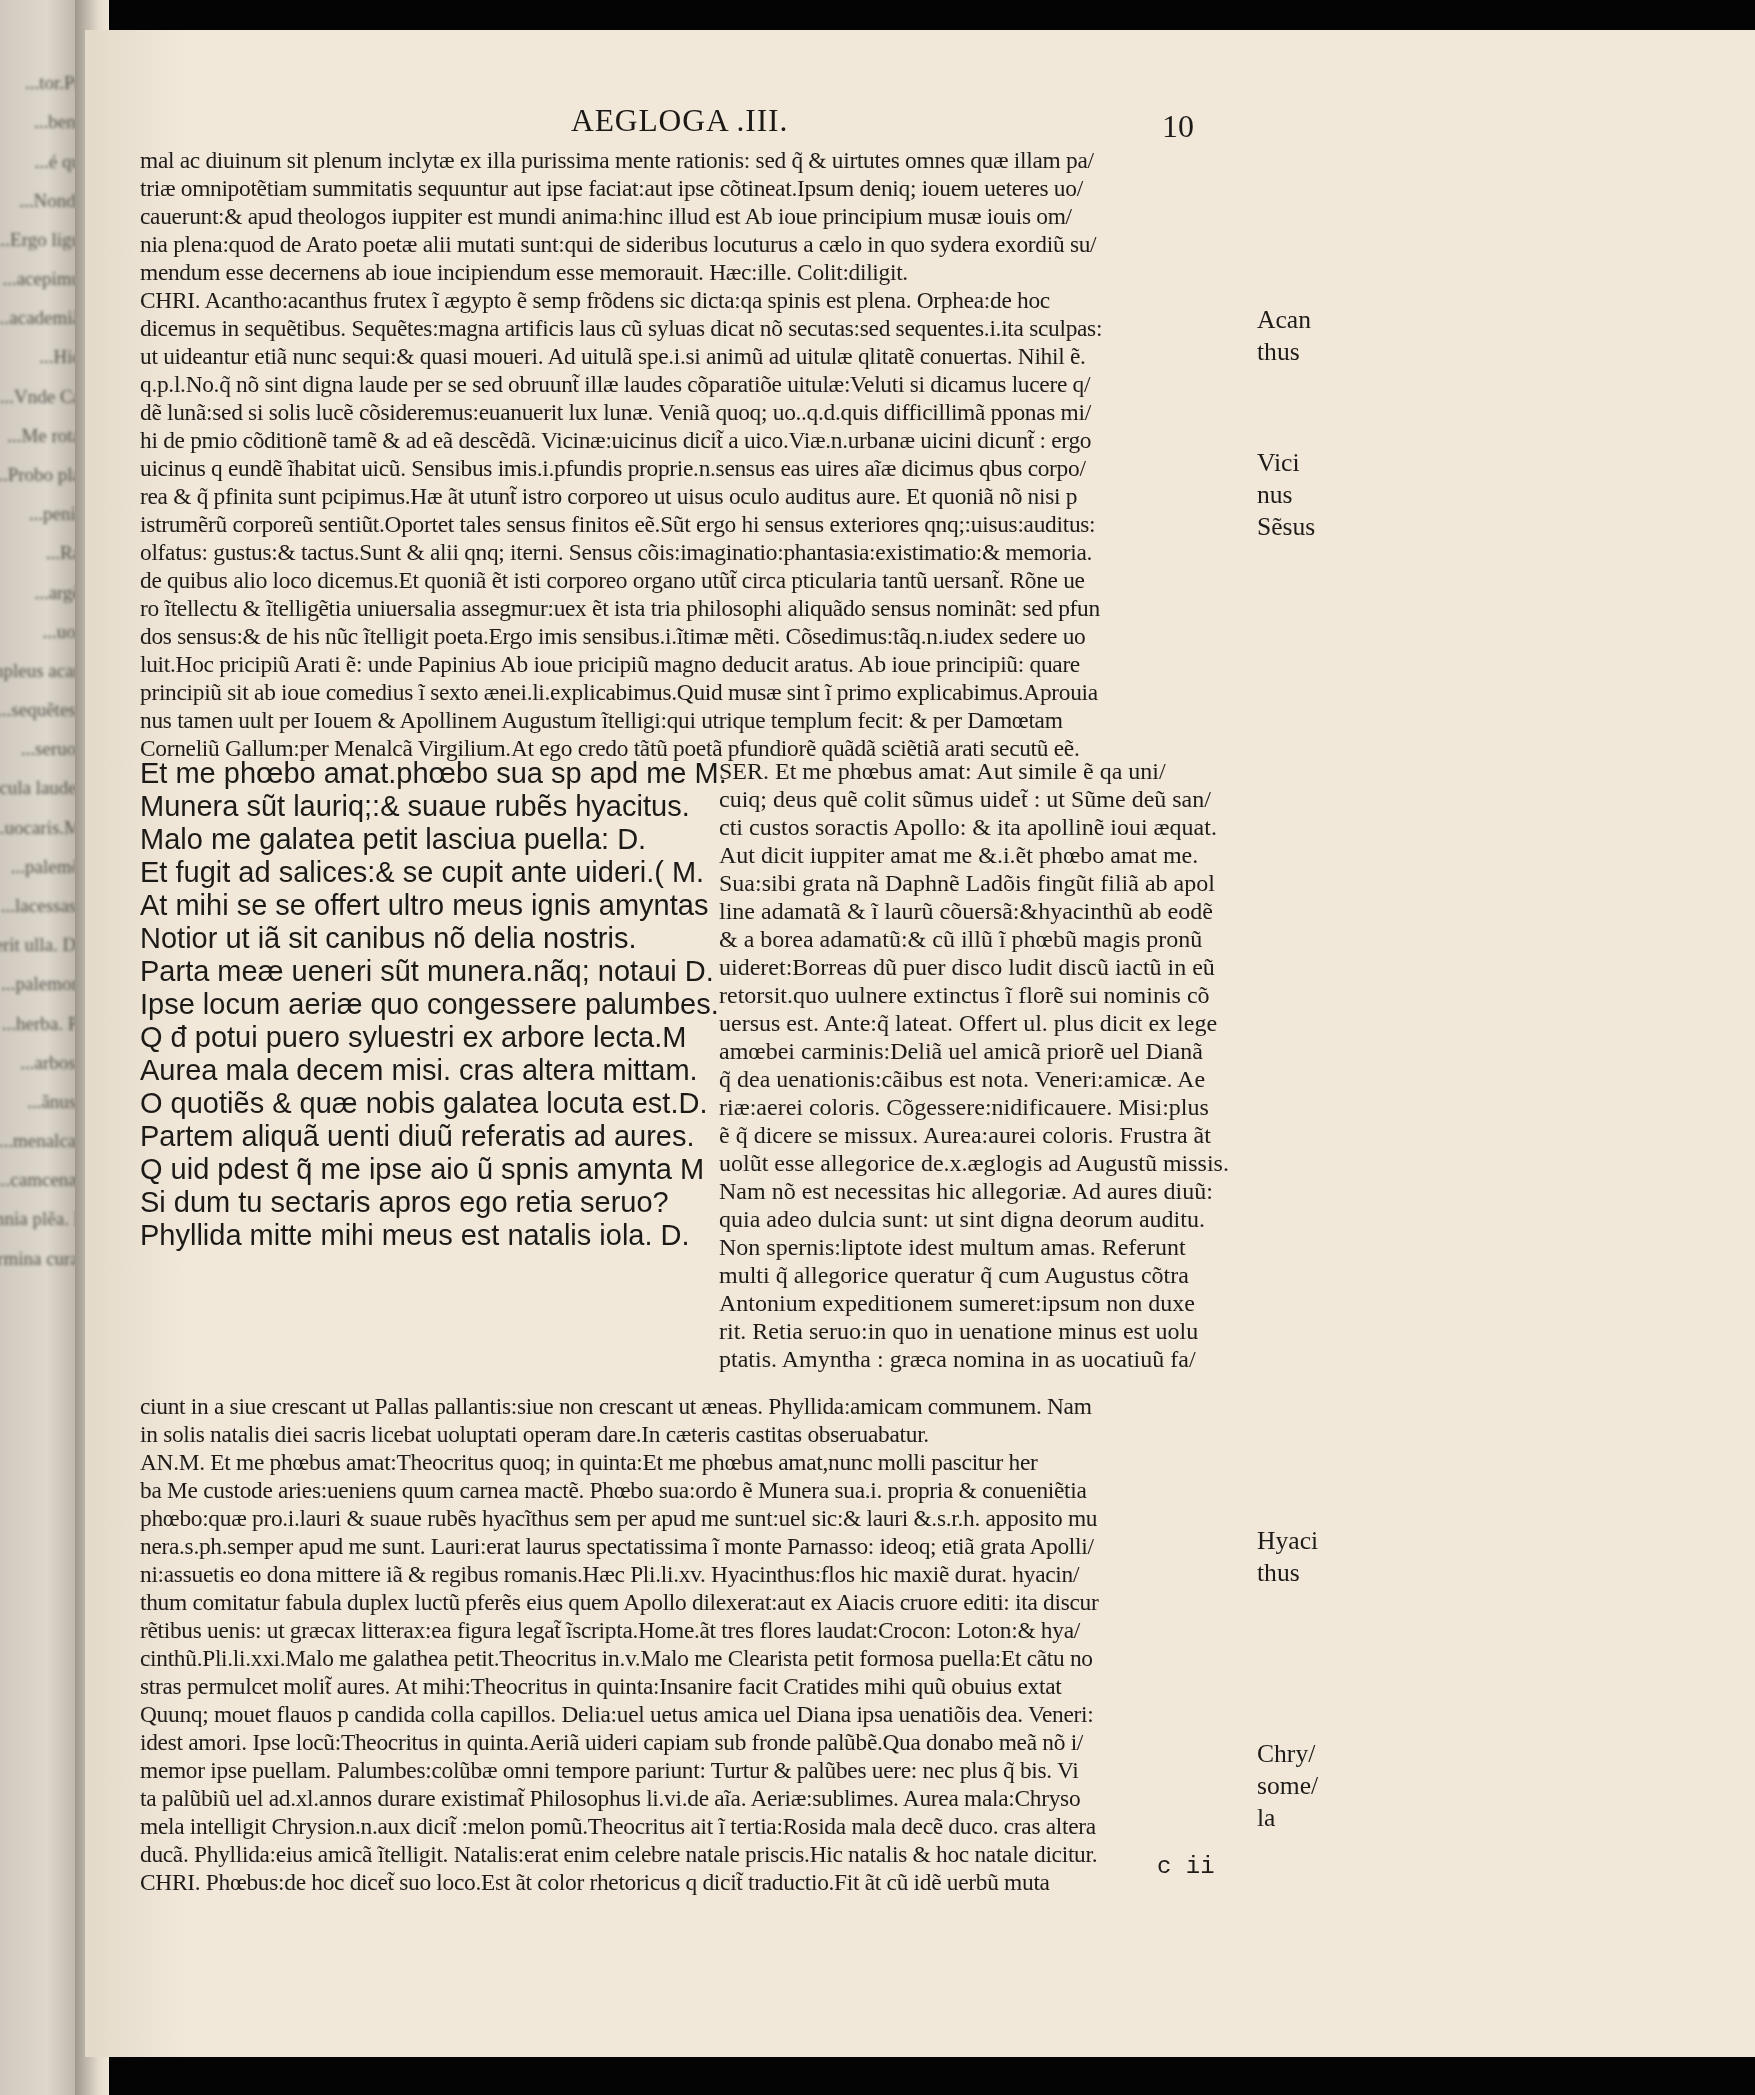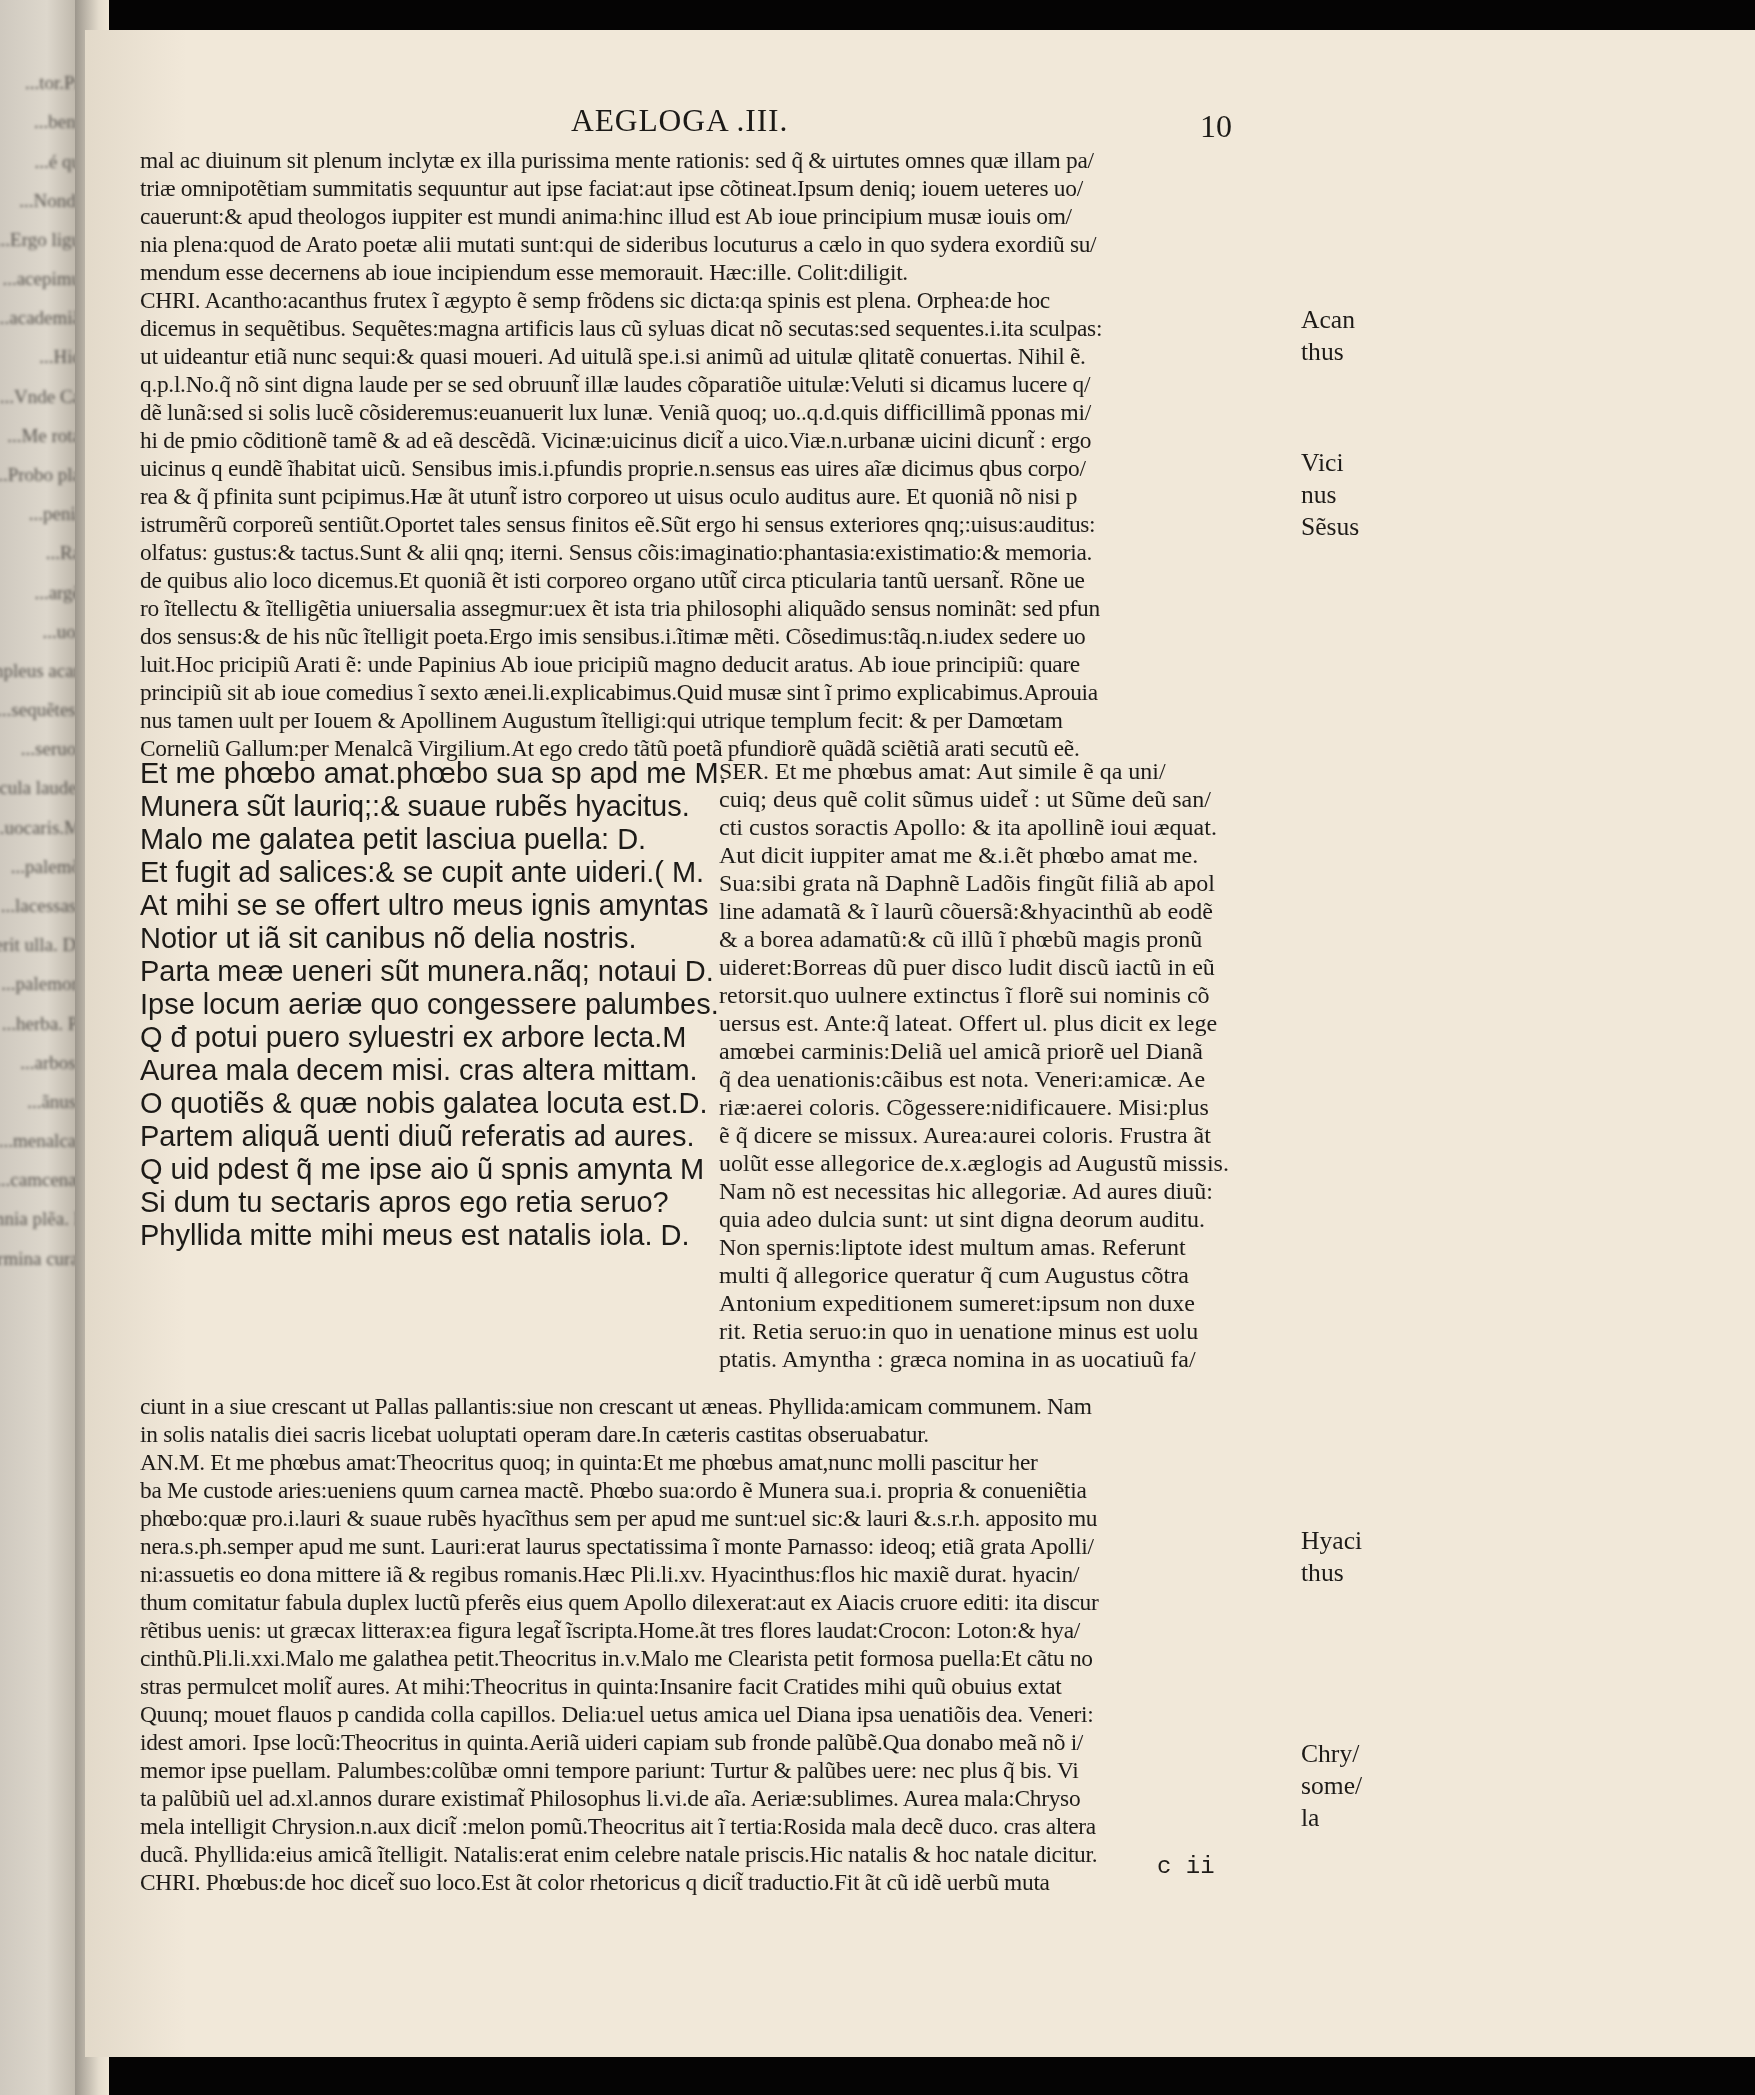--- a/index.html
+++ b/index.html
@@ -50,21 +50,21 @@
     position:absolute; width:41px; height:128px;
     background:#4d4038; border-radius:6.8px;
   }
   
   .running-head {
     position:absolute; left:486px; top:73px;
     font-size:31.5px; letter-spacing:0.9px; color:#1c1a17;
     font-family:"Liberation Serif", serif;
   }
   .folio {
-    position:absolute; left:1115px; top:78px; font-size:32px; color:#1c1a17;
+    position:absolute; left:1077px; top:78px; font-size:32px; color:#1c1a17;
     font-family:"Liberation Serif", serif;
   }
   .commentary {
     position:absolute; left:55px; width:1107px;
     font-family:"Liberation Serif", serif;
     font-size:23.4px; line-height:28px; color:#1e1b18;
     letter-spacing:-0.3px;
   }
   .commentary .ln { white-space:nowrap; overflow:hidden; height:28px; }
   .verse {
@@ -75,21 +75,21 @@
   .verse .ln { white-space:nowrap; }
   .side-comm {
     position:absolute; left:618px; top:727px; width:545px;
     font-family:"Liberation Serif", serif;
     font-size:24px; line-height:28px; color:#1e1b18;margin-left:16px;
   }
   .side-comm .ln { white-space:nowrap; overflow:hidden; }
   .marg {
     position:absolute; left:1172px;
     font-family:"Liberation Serif", serif;
-    font-size:25.6px; line-height:32px; color:#1e1b18;margin-left:44px;
+    font-size:25.6px; line-height:32px; color:#1e1b18;
   }
   .signature {
     position:absolute; left:1072px; top:1823px; font-size:24px; color:#1e1b18;
     font-family:Liberation Mono, monospace;
   }
 </style>
 </head>
 <body>
 
 <div class="left-page" id="leftPage">

